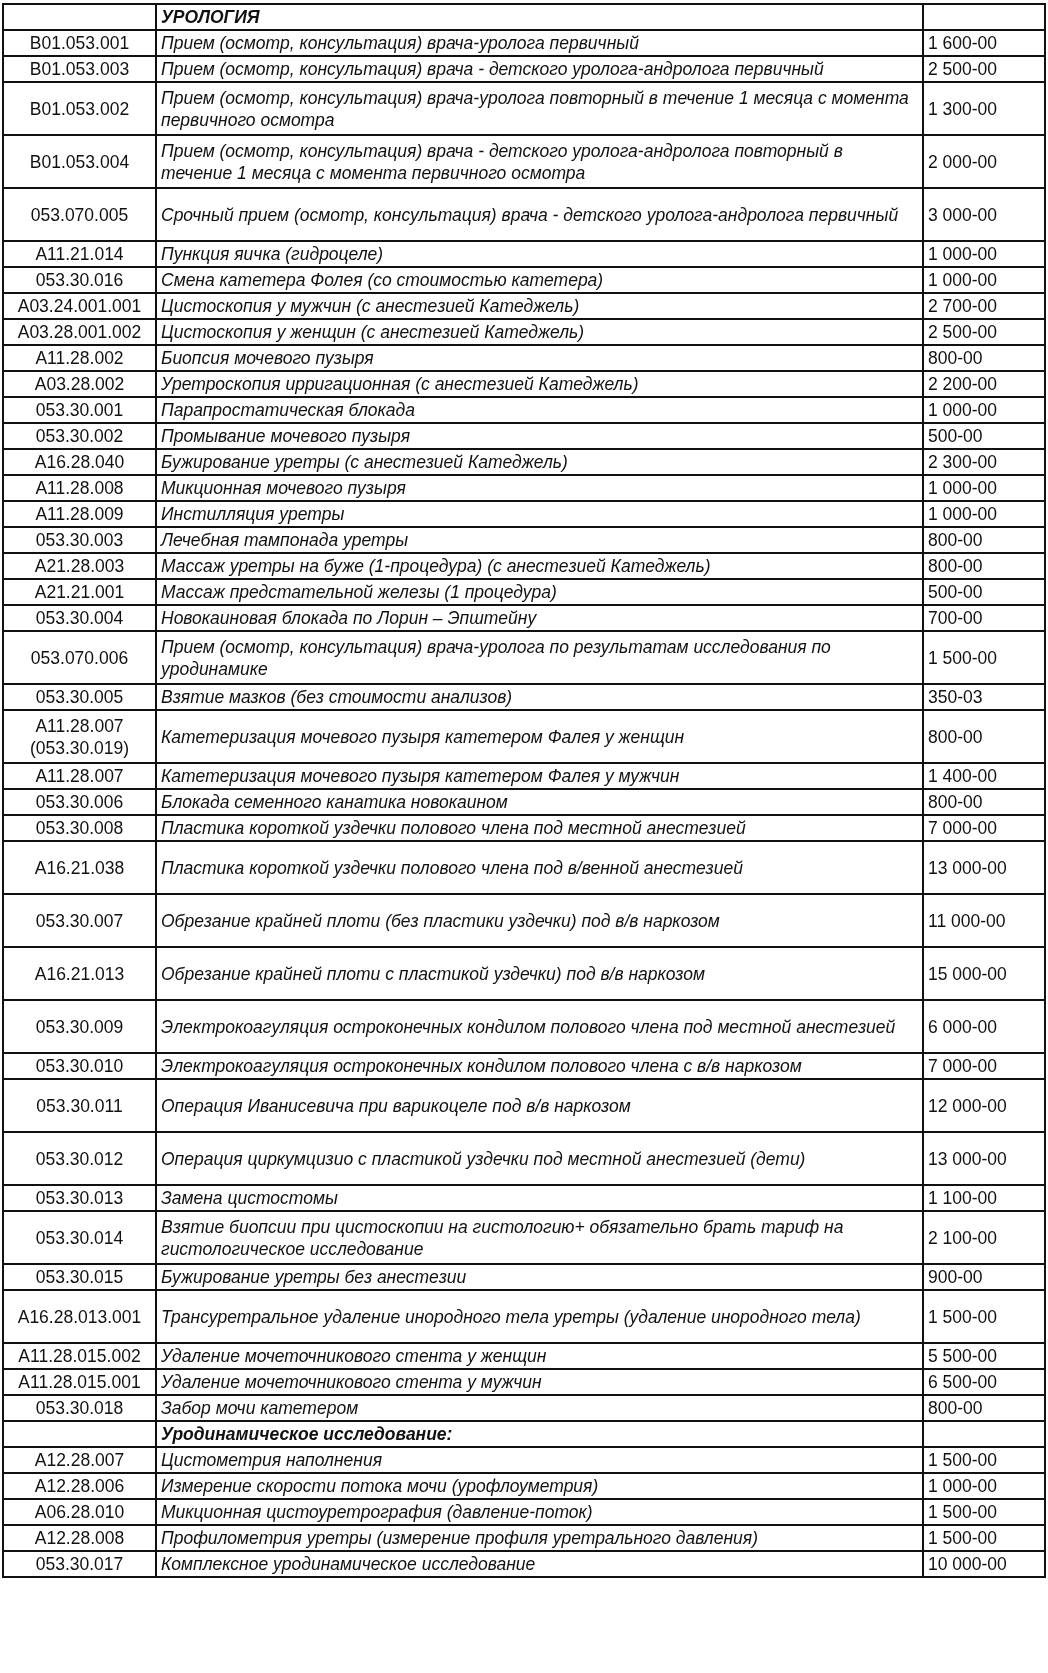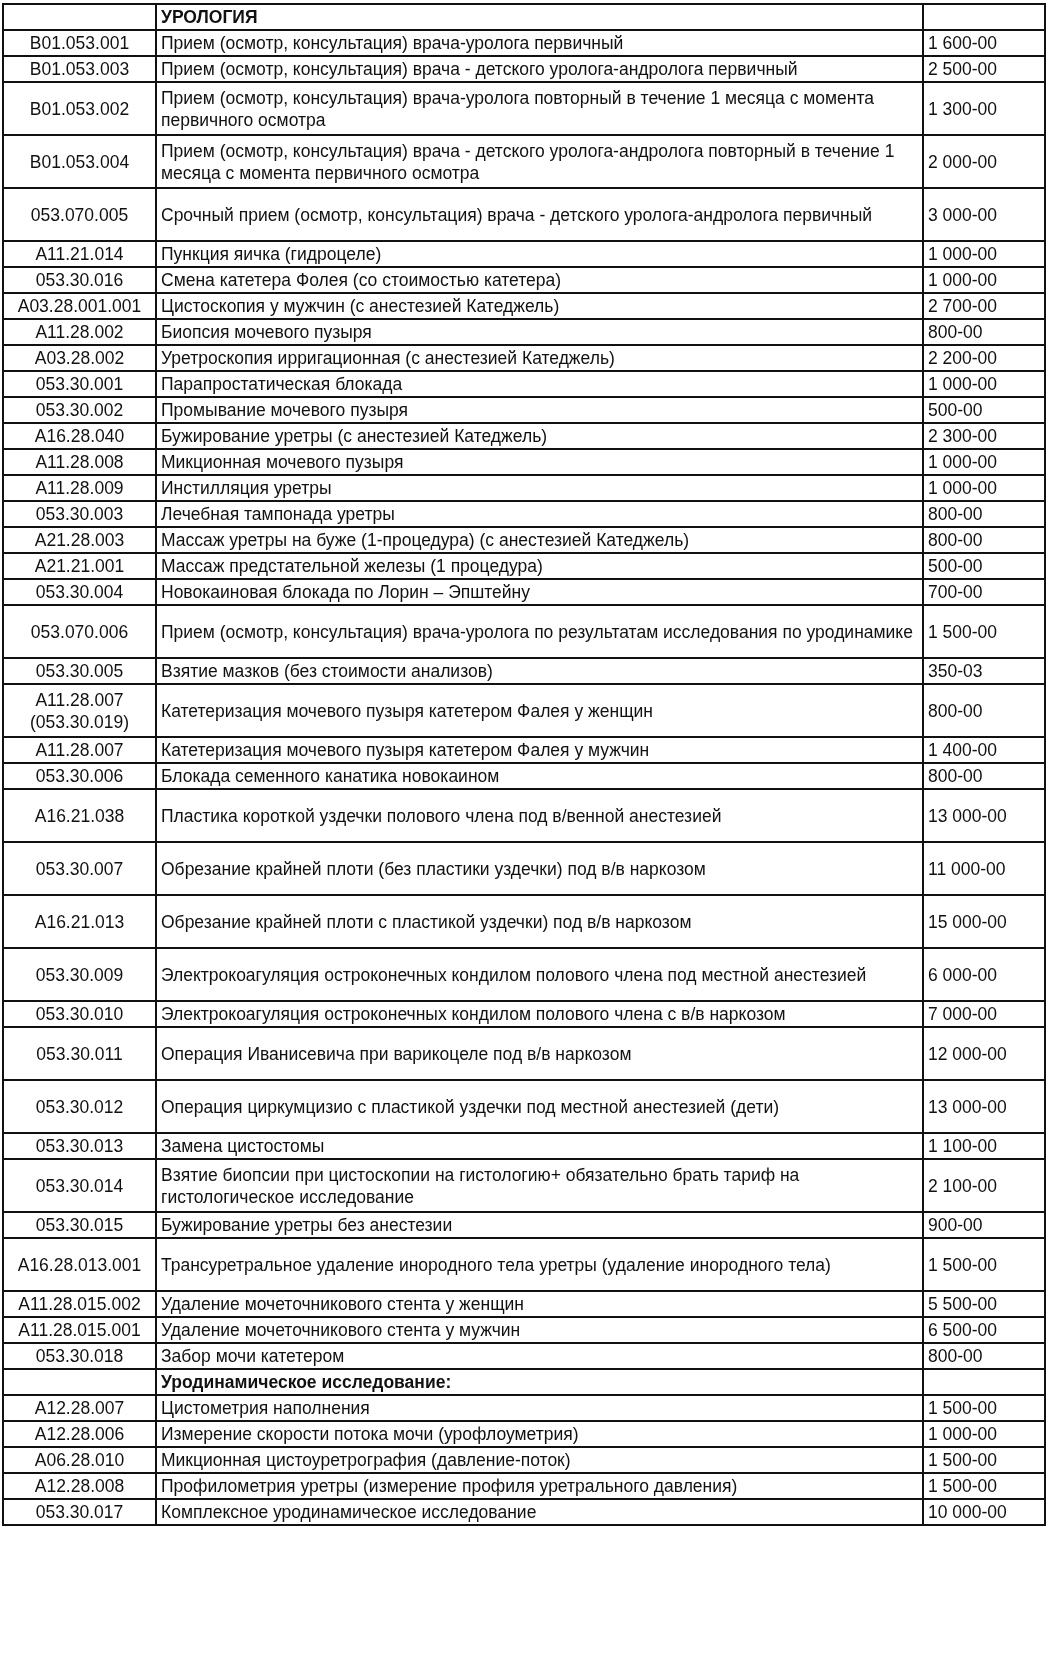--- a/index.html
+++ b/index.html
@@ -30,21 +30,21 @@
     .price-table col.c-price { width: 122px; }
     .price-table td {
       border: 2px solid #111111;
       padding: 0 4px;
       vertical-align: middle;
       overflow: hidden;
     }
     .price-table tr.s td { height: 24px; }
     .price-table tr.d td { height: 51px; }
     .price-table td.code { text-align: center; padding: 0 2px; white-space: pre-line; }
-    .price-table td.name { text-align: left; padding-left: 4px; }
+    .price-table td.name { text-align: left; padding-left: 4px; font-style: italic; }
     .price-table td.price { text-align: left; white-space: nowrap; }
     .price-table tr.section td.name { font-weight: bold; }
   </style>
 </head>
 <body>
 
 <table class="price-table">
   <colgroup>
     <col class="c-code">
     <col class="c-name">
@@ -85,23 +85,28 @@
         <td class="code">A11.21.014</td>
         <td class="name">Пункция яичка (гидроцеле)</td>
         <td class="price">1 000-00</td>
       </tr>
       <tr class="s">
         <td class="code">053.30.016</td>
         <td class="name">Смена катетера  Фолея (со стоимостью катетера)</td>
         <td class="price">1 000-00</td>
       </tr>
       <tr class="s">
-        <td class="code">A03.28.001.001</td>
+        <td class="code">A03.24.001.001</td>
         <td class="name">Цистоскопия у мужчин (с анестезией Катеджель)</td>
         <td class="price">2 700-00</td>
+      </tr>
+      <tr class="s">
+        <td class="code">A03.28.001.002</td>
+        <td class="name">Цистоскопия у женщин (с анестезией Катеджель)</td>
+        <td class="price">2 500-00</td>
       </tr>
       <tr class="s">
         <td class="code">A11.28.002</td>
         <td class="name">Биопсия мочевого пузыря</td>
         <td class="price">800-00</td>
       </tr>
       <tr class="s">
         <td class="code">A03.28.002</td>
         <td class="name">Уретроскопия ирригационная (с анестезией Катеджель)</td>
         <td class="price">2 200-00</td>
@@ -169,20 +174,25 @@
       </tr>
       <tr class="s">
         <td class="code">A11.28.007</td>
         <td class="name">Катетеризация мочевого пузыря катетером Фалея у мужчин</td>
         <td class="price">1 400-00</td>
       </tr>
       <tr class="s">
         <td class="code">053.30.006</td>
         <td class="name">Блокада семенного канатика новокаином</td>
         <td class="price">800-00</td>
+      </tr>
+      <tr class="s">
+        <td class="code">053.30.008</td>
+        <td class="name">Пластика короткой уздечки полового члена под местной анестезией</td>
+        <td class="price">7 000-00</td>
       </tr>
       <tr class="d">
         <td class="code">A16.21.038</td>
         <td class="name">Пластика короткой уздечки полового члена под в/венной анестезией</td>
         <td class="price">13 000-00</td>
       </tr>
       <tr class="d">
         <td class="code">053.30.007</td>
         <td class="name">Обрезание крайней плоти (без пластики уздечки) под в/в наркозом</td>
         <td class="price">11 000-00</td>

